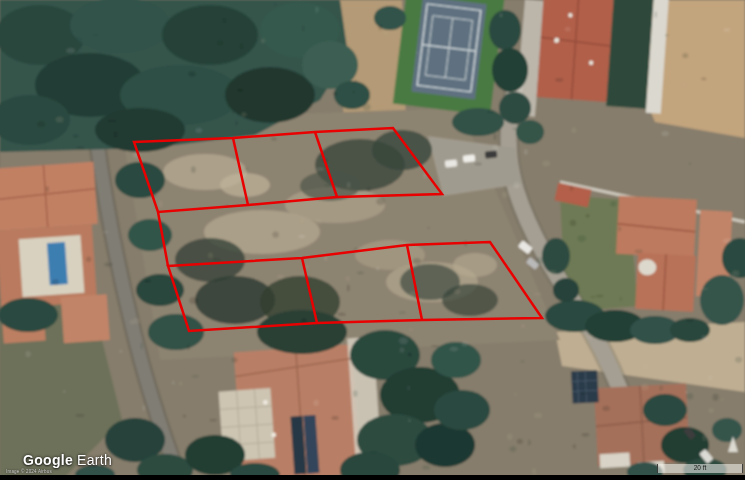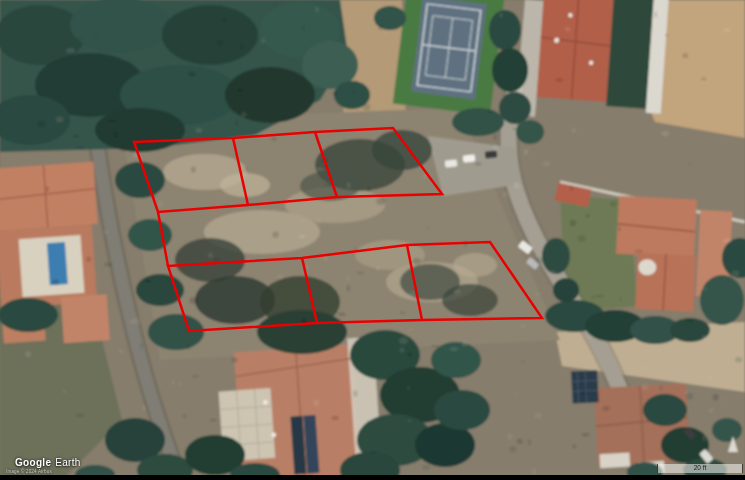--- a/index.html
+++ b/index.html
@@ -1,19 +1,19 @@
 <!DOCTYPE html>
 <html><head>
 <meta charset="utf-8">
 <style>
   html,body{margin:0;padding:0;background:#111;}
   .stage{position:relative;width:745px;height:480px;overflow:hidden;background:#7a7263;
          font-family:"Liberation Sans",sans-serif;}
   .stage svg{position:absolute;left:0;top:0;}
-  .logo{position:absolute;left:15px;bottom:12px;color:#fff;font-size:10px;letter-spacing:.3px;
+  .logo{position:absolute;left:23px;bottom:12px;color:#fff;font-size:14px;letter-spacing:.3px;
         text-shadow:0 0 3px rgba(0,0,0,.8),0 1px 2px rgba(0,0,0,.6);white-space:nowrap;}
   .logo .g1{font-weight:700;}
   .logo .g2{font-weight:400;margin-left:4px;}
   .attr{position:absolute;left:6px;bottom:6px;color:#cfcfcf;font-size:4.5px;letter-spacing:.2px;
         text-shadow:0 0 2px rgba(0,0,0,.9);}
   .scalebar{position:absolute;right:2px;bottom:7px;width:84px;height:9px;
             background:rgba(248,246,240,.55);border-left:1px solid rgba(40,40,40,.85);
             border-right:1px solid rgba(40,40,40,.85);display:flex;align-items:center;
             justify-content:center;}
   .scalebar span{font-size:6.5px;color:#1d1d1d;line-height:1;}

